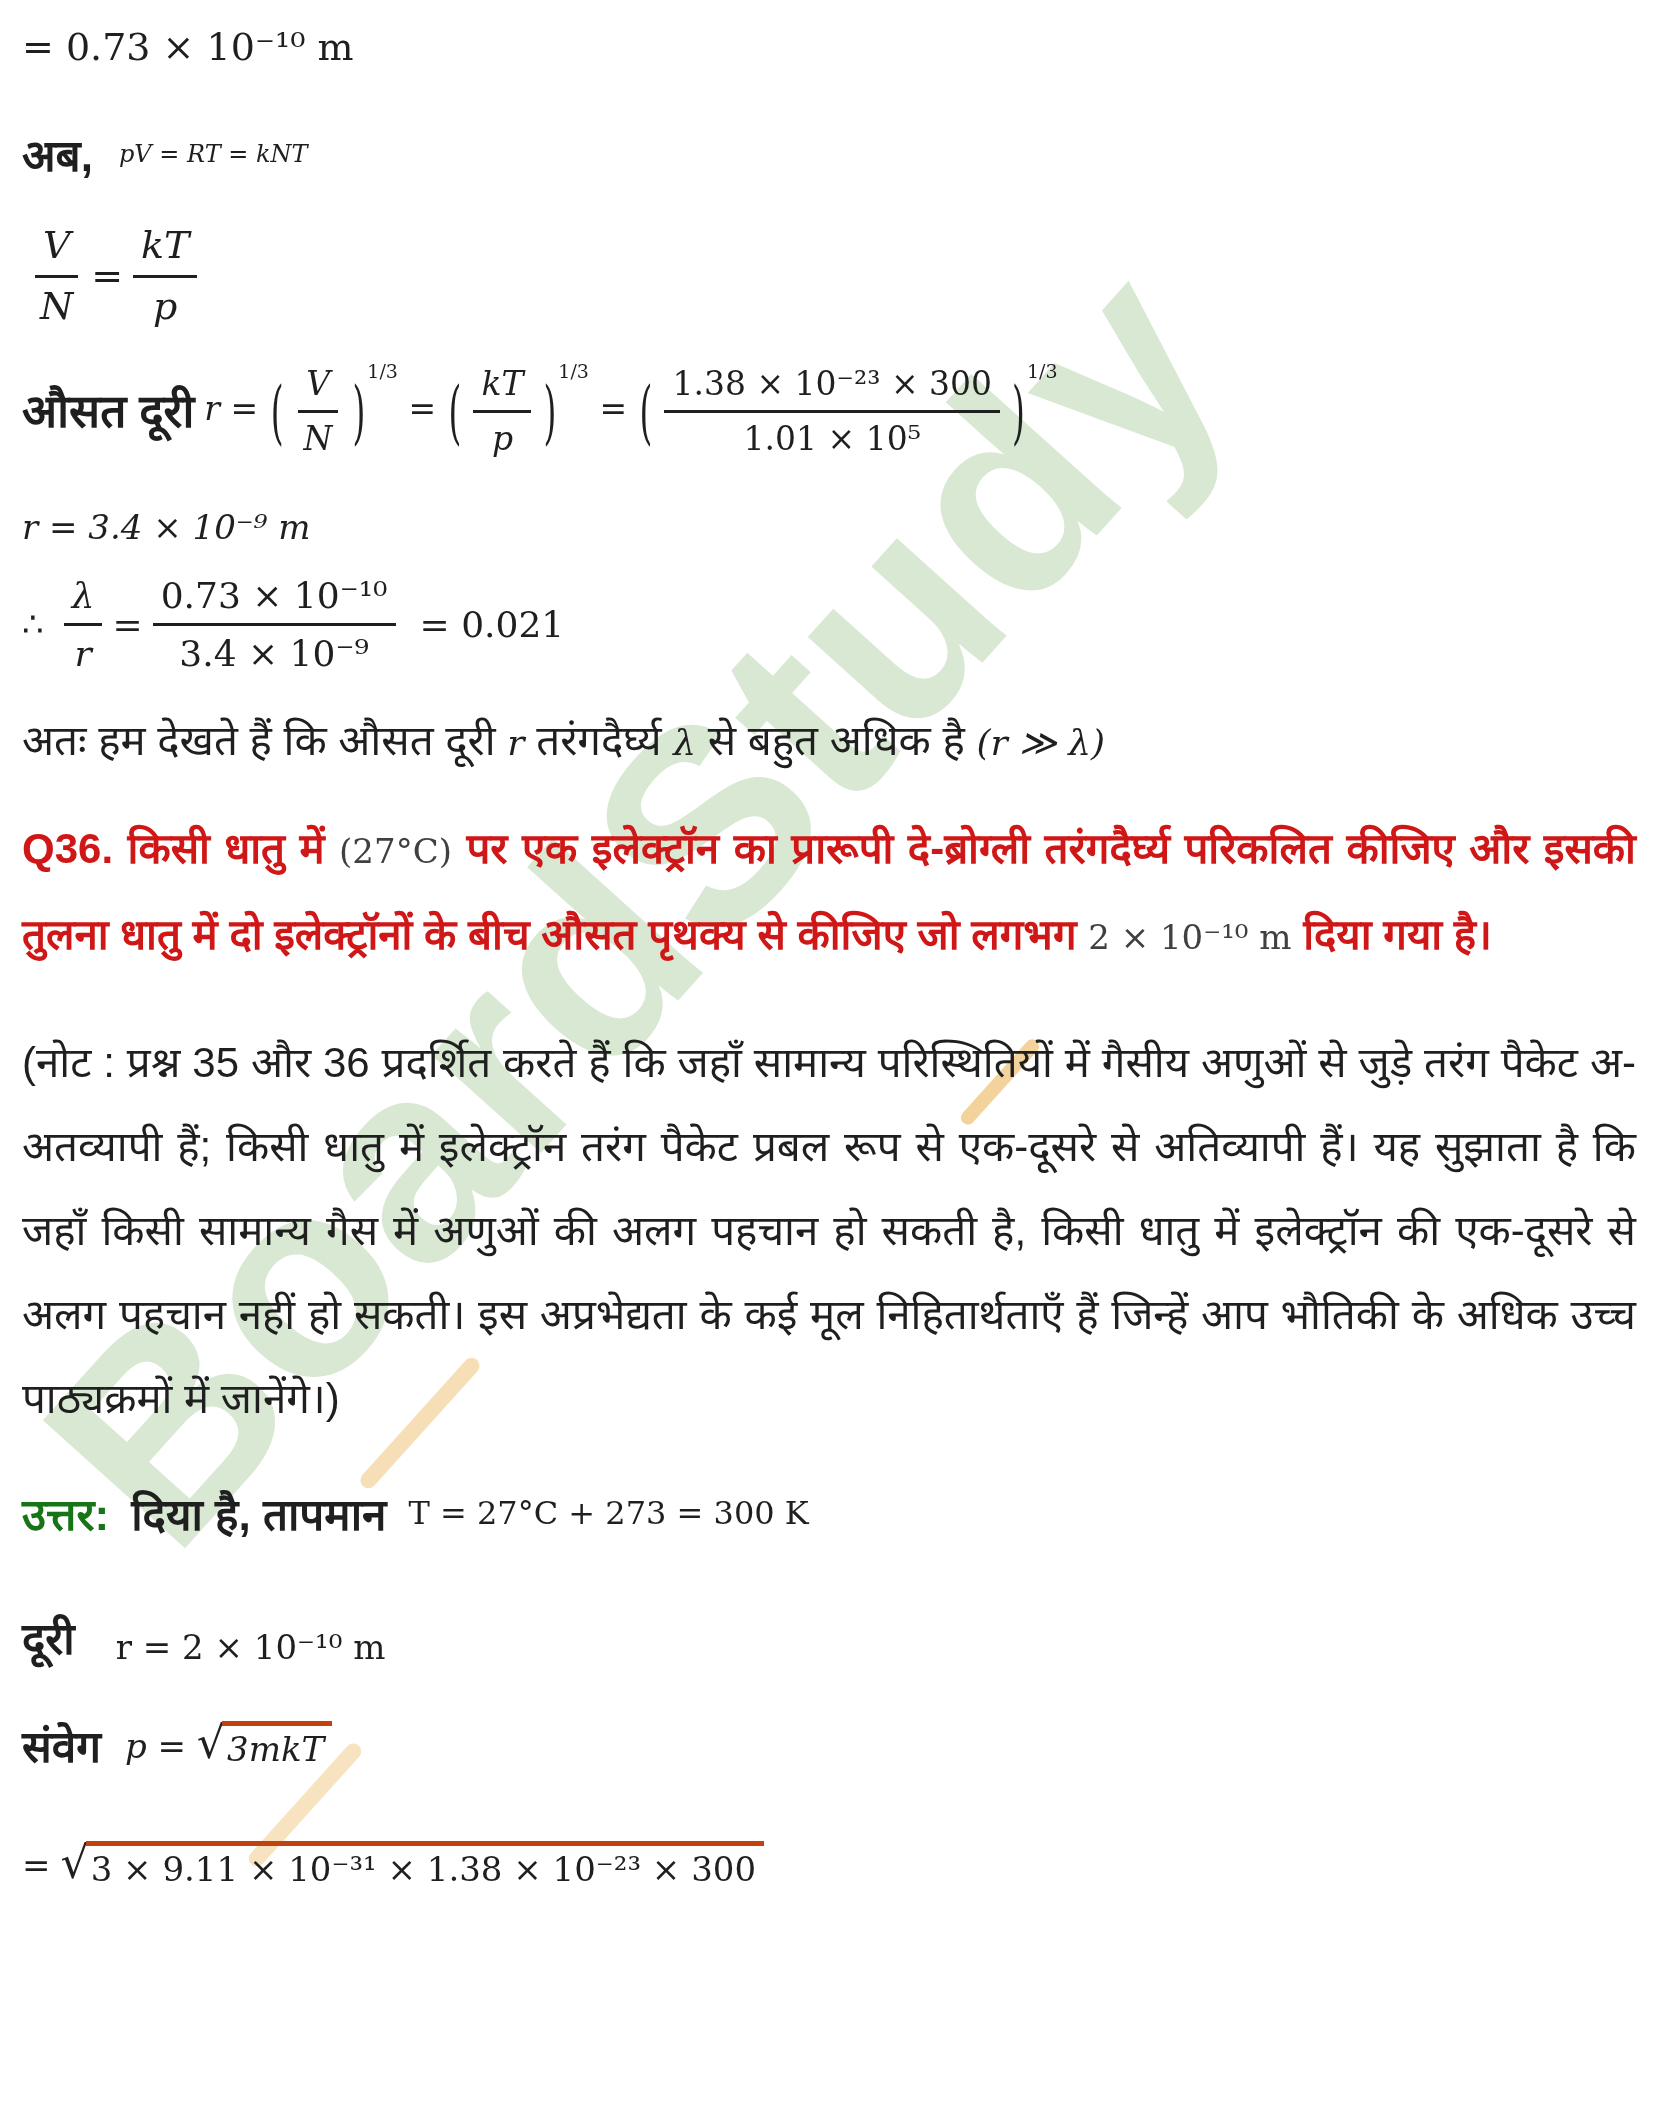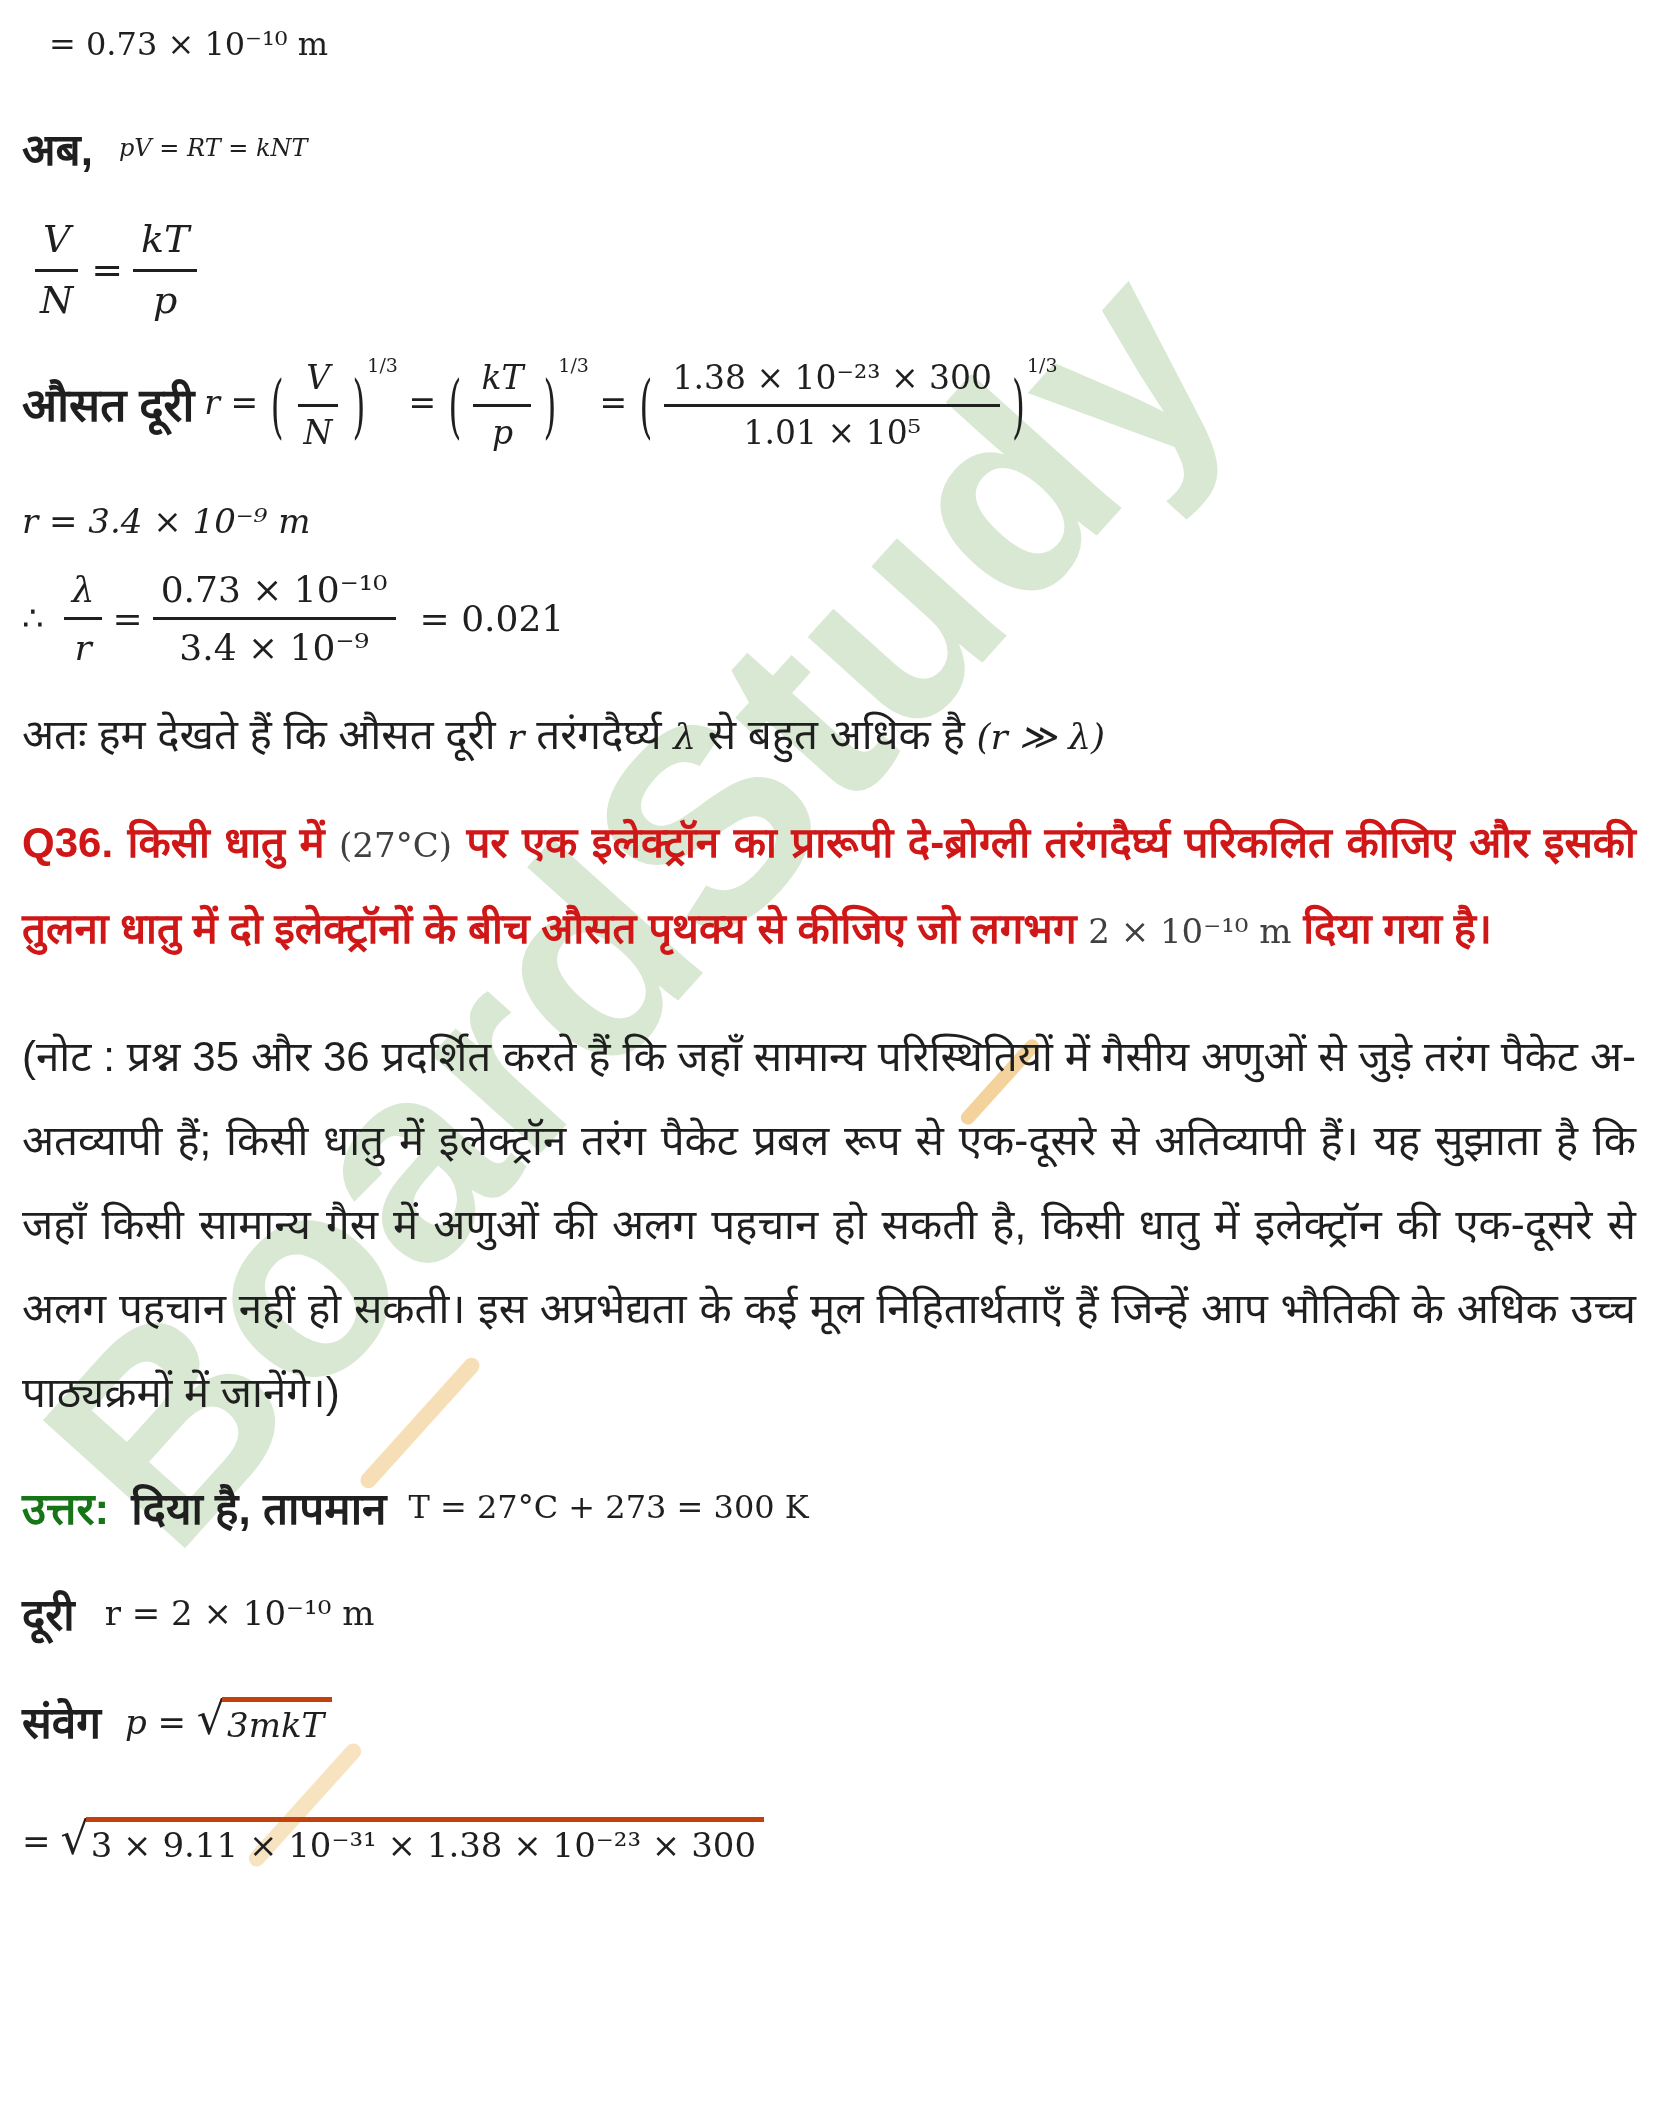--- a/index.html
+++ b/index.html
@@ -49,21 +49,21 @@
   
   .content { position: relative; z-index: 1; padding: 0 22px; }
 
   .math { font-family: "DejaVu Serif", "Liberation Serif", serif; color: #1f1f1f; }
   .mi   { font-style: italic; }
   .hi   { font-family: "Liberation Sans", sans-serif; }
 
   .row { display: flex; align-items: center; }
   .label-hi { font-weight: 700; font-size: 44px; color: #1f1f1f; }
 
-  .m-line1 { margin-top: 25px; font-size: 32px; margin-left: 27px; }
+  .m-line1 { margin-top: 25px; font-size: 38px; }
 
   .row-ab { margin-top: 55px; gap: 26px; }
   .row-ab .math { font-size: 24px; }
 
   .row-vn { margin-top: 38px; font-size: 38px; }
 
   .row-avg { margin-top: 30px; gap: 10px; }
   .row-avg .math { font-size: 33px; }
 
   .frac {
@@ -103,21 +103,21 @@
   }
   .q36 { color: #cf1717; font-weight: 600; }
   .q36 .math { color: #404040; font-size: 34px; font-weight: 400; }
   .note { color: #1f1f1f; font-weight: 500; margin-top: 20px; }
 
   .row-answer { margin-top: 42px; gap: 22px; }
   .answer-label { font-weight: 700; font-size: 44px; color: #177517; }
   .answer-given { font-weight: 700; font-size: 44px; color: #1f1f1f; }
   .row-answer .math { font-size: 32px; }
 
-  .row-doori  { margin-top: 46px; gap: 30px; }
+  .row-doori  { margin-top: 64px; gap: 41px; align-items: flex-end; }
   .row-doori .math { font-size: 34px; }
 
   .row-sanveg { margin-top: 48px; gap: 24px; text-align: center; }
   .row-sanveg .math { font-size: 34px; }
 
   .sqrt { display: inline-flex; align-items: flex-start; }
   .sqrt .sign { font-size: 1.3em; line-height: 1; }
   .sqrt .rad  { border-top: 5px solid #c2410c; padding: 3px 8px 0 5px; margin-left: -3px; }
 
   .row-calc { margin-top: 66px; font-size: 34px; }

